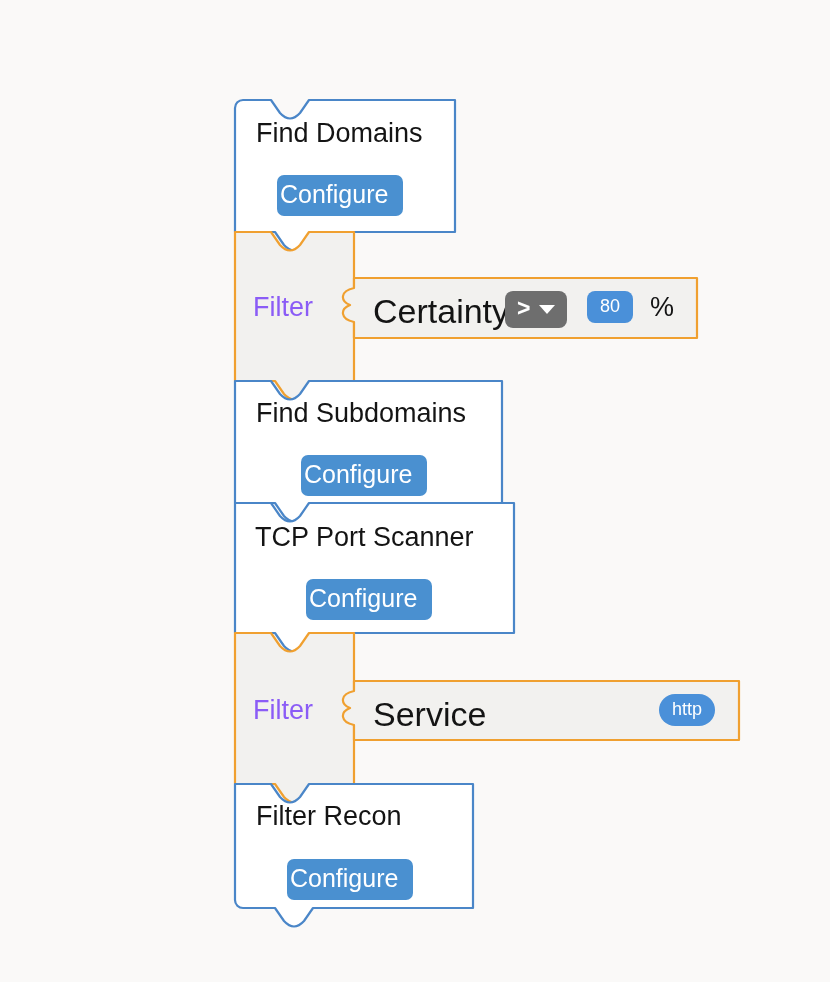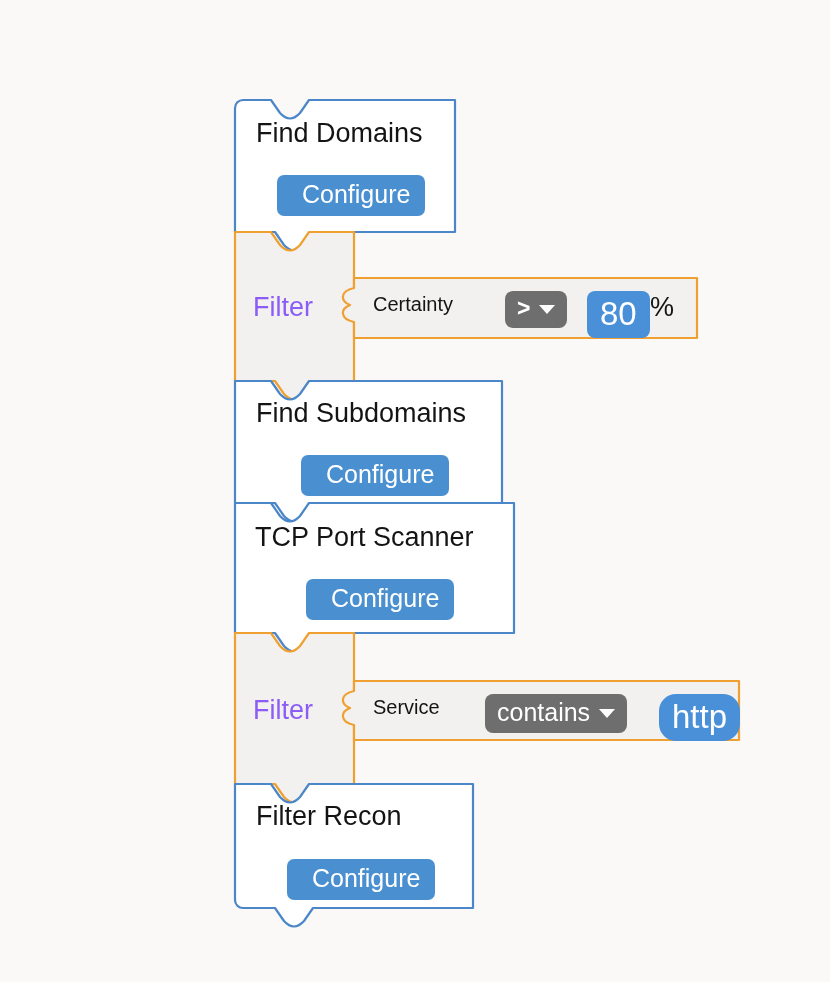--- a/index.html
+++ b/index.html
@@ -42,38 +42,38 @@
   }
   .block-title {
     font-size: 27px;
     color: #141414;
   }
   .filter-label {
     font-size: 27px;
     color: #8b5cf6;
   }
   .cond-field {
-    font-size: 20px;
+    font-size: 34px;
     color: #141414;
   }
   .pct {
     font-size: 27px;
     color: #141414;
   }
 
   
   .cfg-btn {
     position: absolute;
     background: #4a90d0;
     color: #ffffff;
     font-size: 25px;
     font-family: "Liberation Sans", sans-serif;
     border: none;
     border-radius: 7px;
-    padding: 7px 15px 9px 25px;
+    padding: 7px 15px 9px 3px;
     line-height: 1;
     cursor: pointer;
     white-space: nowrap;
   }
 
   
   .dd {
     position: absolute;
     background: #6e6e6e;
     color: #ffffff;
@@ -98,21 +98,21 @@
   .dd .gt {
     font-size: 23px;
     font-weight: bold;
   }
 
   
   .valfield {
     position: absolute;
     background: #4a90d9;
     color: #ffffff;
-    font-size: 33px;
+    font-size: 18px;
     border-radius: 8px;
     padding: 6px 13px 8px 13px;
     line-height: 1;
     cursor: text;
     white-space: nowrap;
   }
 </style>
 </head>
 <body>
 
@@ -224,23 +224,19 @@
   <div class="lbl block-title" style="left:256px; top:400px;">Find Subdomains</div>
   <button class="cfg-btn" style="left:301px; top:455px;">Configure</button>
 
   <div class="lbl block-title" style="left:255px; top:524px;">TCP Port Scanner</div>
   <button class="cfg-btn" style="left:306px; top:579px;">Configure</button>
 
   <div class="lbl filter-label" style="left:253px; top:697px;">Filter</div>
 
   <div class="lbl cond-field" style="left:373px; top:697px;">Service</div>
 
-  <div class="dd" style="left:485px; top:694px;">
-    <span>contains</span>
-    <span class="caret"></span>
-  </div>
 
   <div class="valfield" style="left:659px; top:694px;border-radius:17px;">http</div>
 
   <div class="lbl block-title" style="left:256px; top:803px;">Filter Recon</div>
   <button class="cfg-btn" style="left:287px; top:859px;">Configure</button>
 
 </div>
 
 </body></html>

